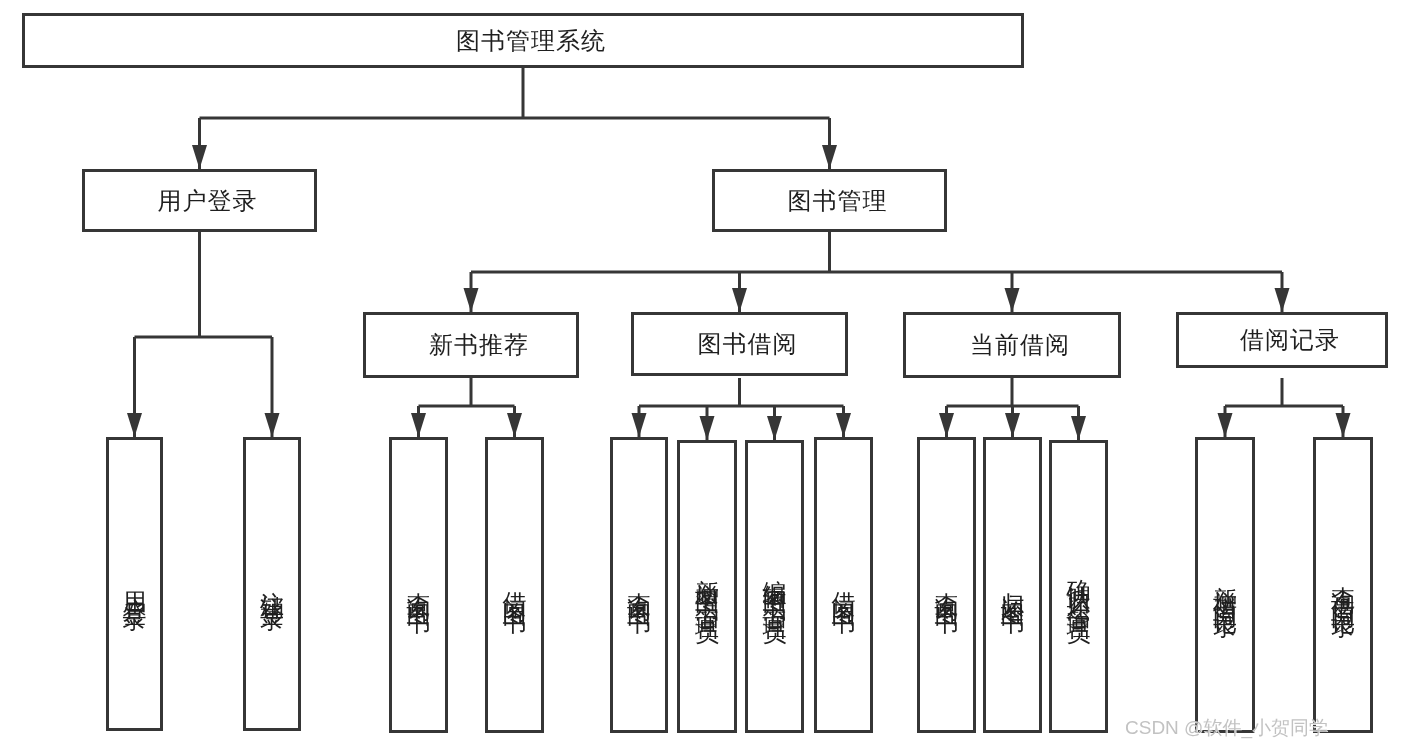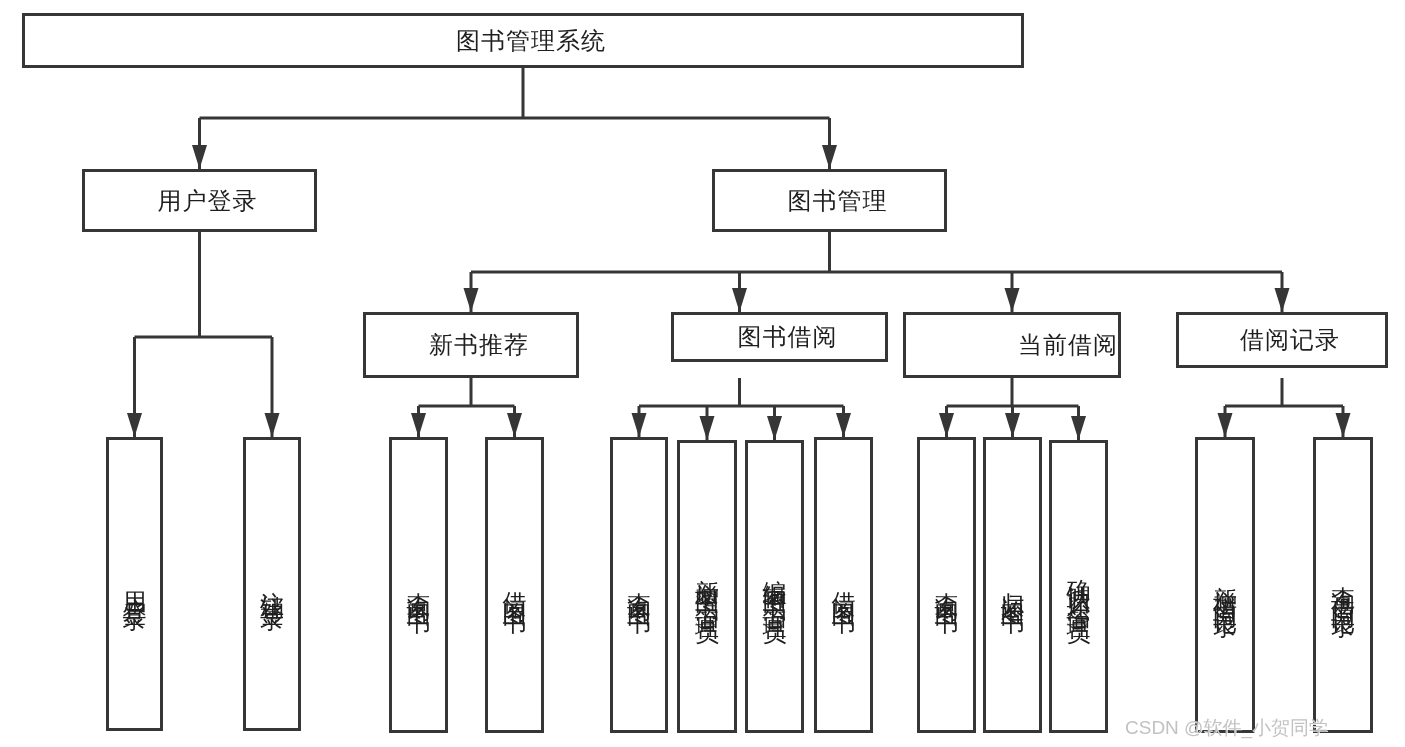--- a/index.html
+++ b/index.html
@@ -100,24 +100,24 @@
   <div class="node h-node" style="left:82px;top:169px;width:235px;height:63px;">
     <span>用户登录</span>
   </div>
   <div class="node h-node" style="left:712px;top:169px;width:235px;height:63px;">
     <span>图书管理</span>
   </div>
 
   <div class="node h-node" style="left:363px;top:312px;width:216px;height:66px;">
     <span>新书推荐</span>
   </div>
-  <div class="node h-node" style="left:631px;top:312px;width:217px;height:50px;margin-left:40px;">
+  <div class="node h-node" style="left:631px;top:312px;width:217px;height:64px;">
     <span>图书借阅</span>
   </div>
-  <div class="node h-node" style="left:903px;top:312px;width:218px;height:66px;justify-content:flex-end;">
+  <div class="node h-node" style="left:903px;top:312px;width:218px;height:66px;">
     <span>当前借阅</span>
   </div>
   <div class="node h-node" style="left:1176px;top:312px;width:212px;height:56px;">
     <span>借阅记录</span>
   </div>
 
   <div class="node v-node" style="left:106px;top:437px;width:57px;height:294px;">
     <span>用户登录</span>
   </div>
   <div class="node v-node" style="left:243px;top:437px;width:58px;height:294px;">

